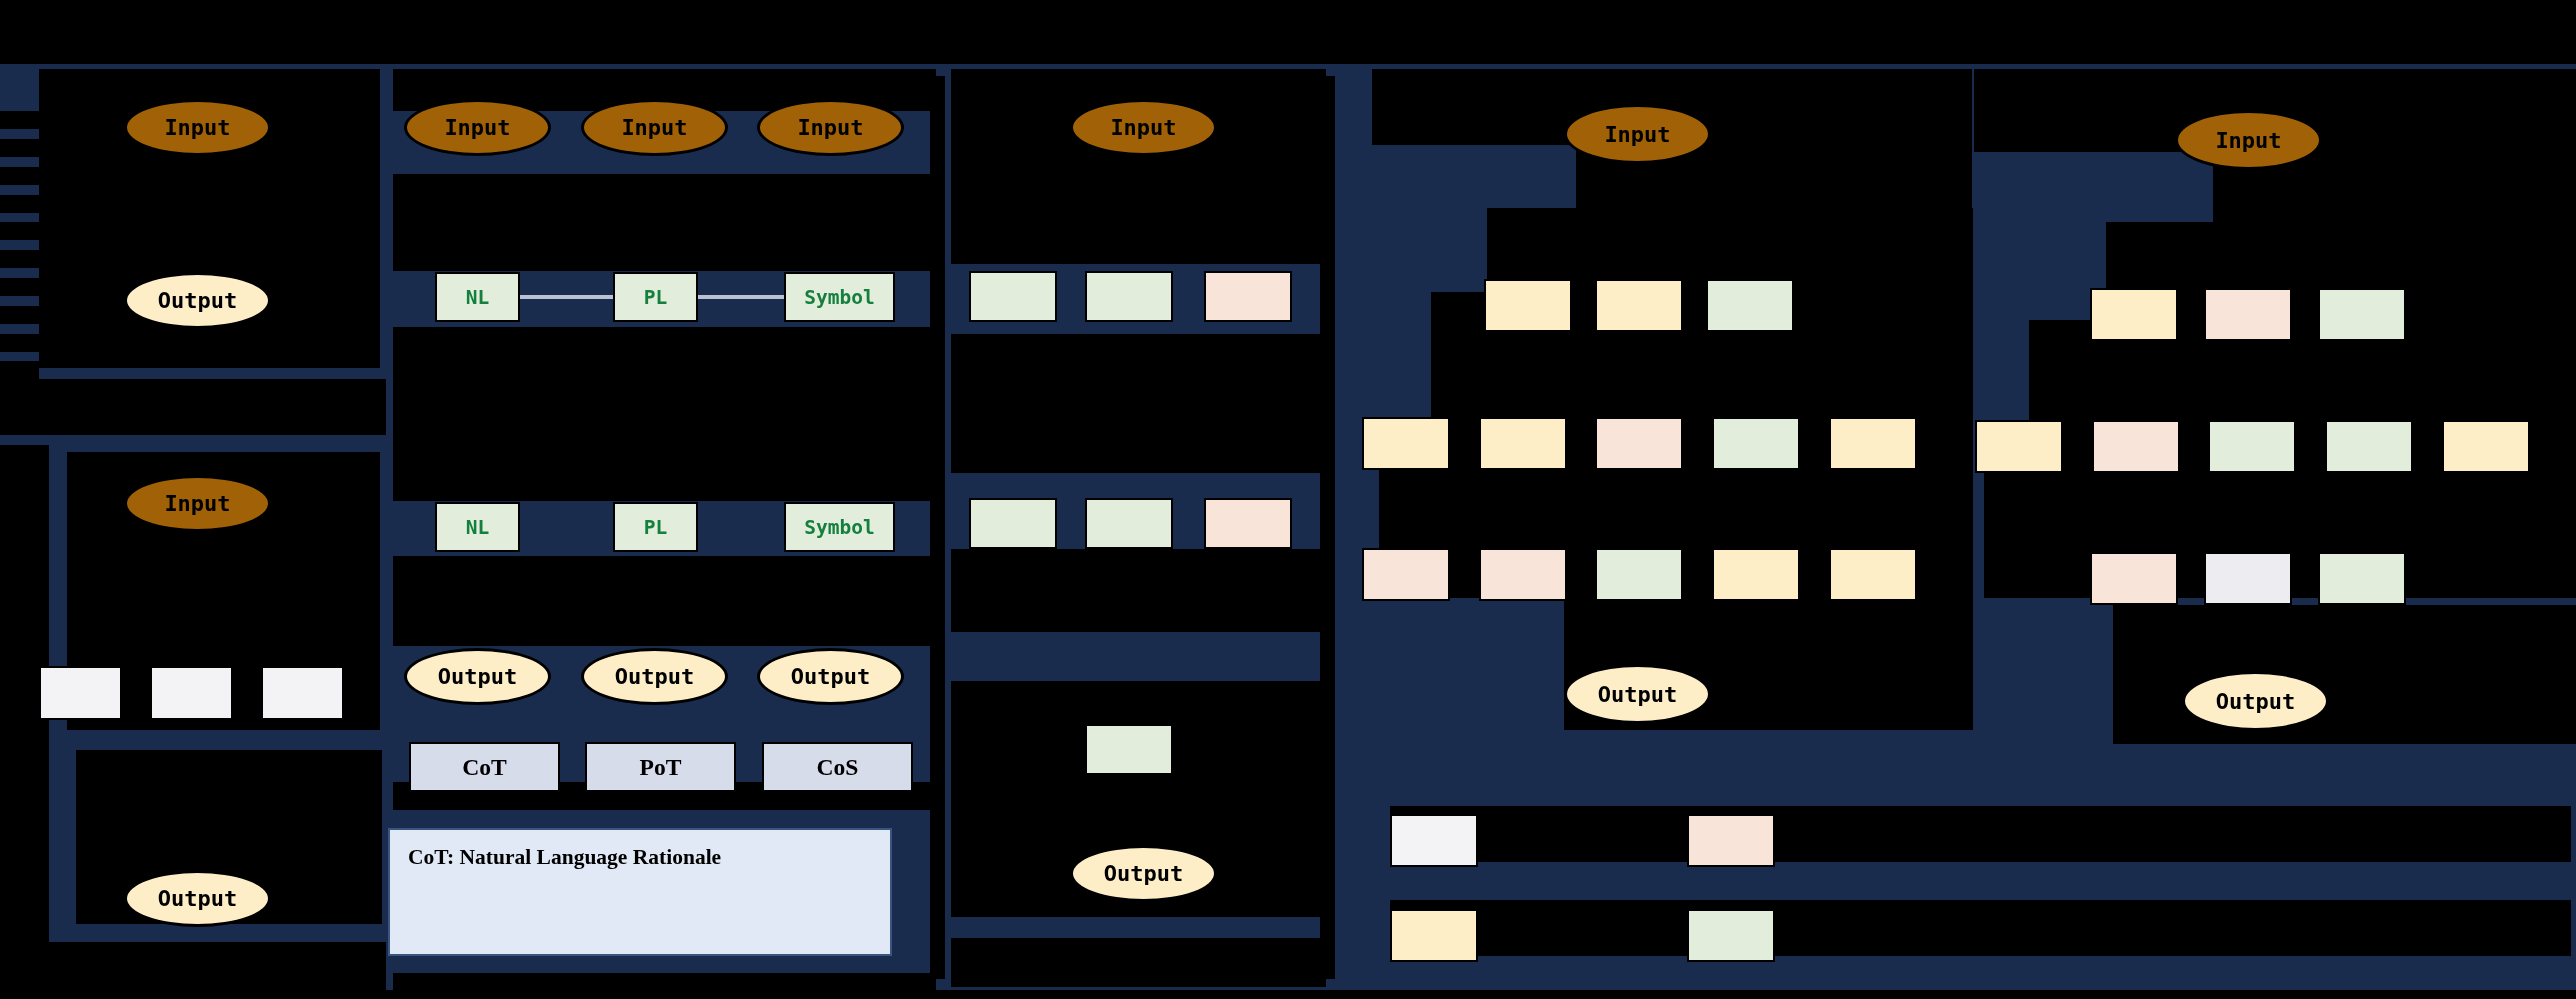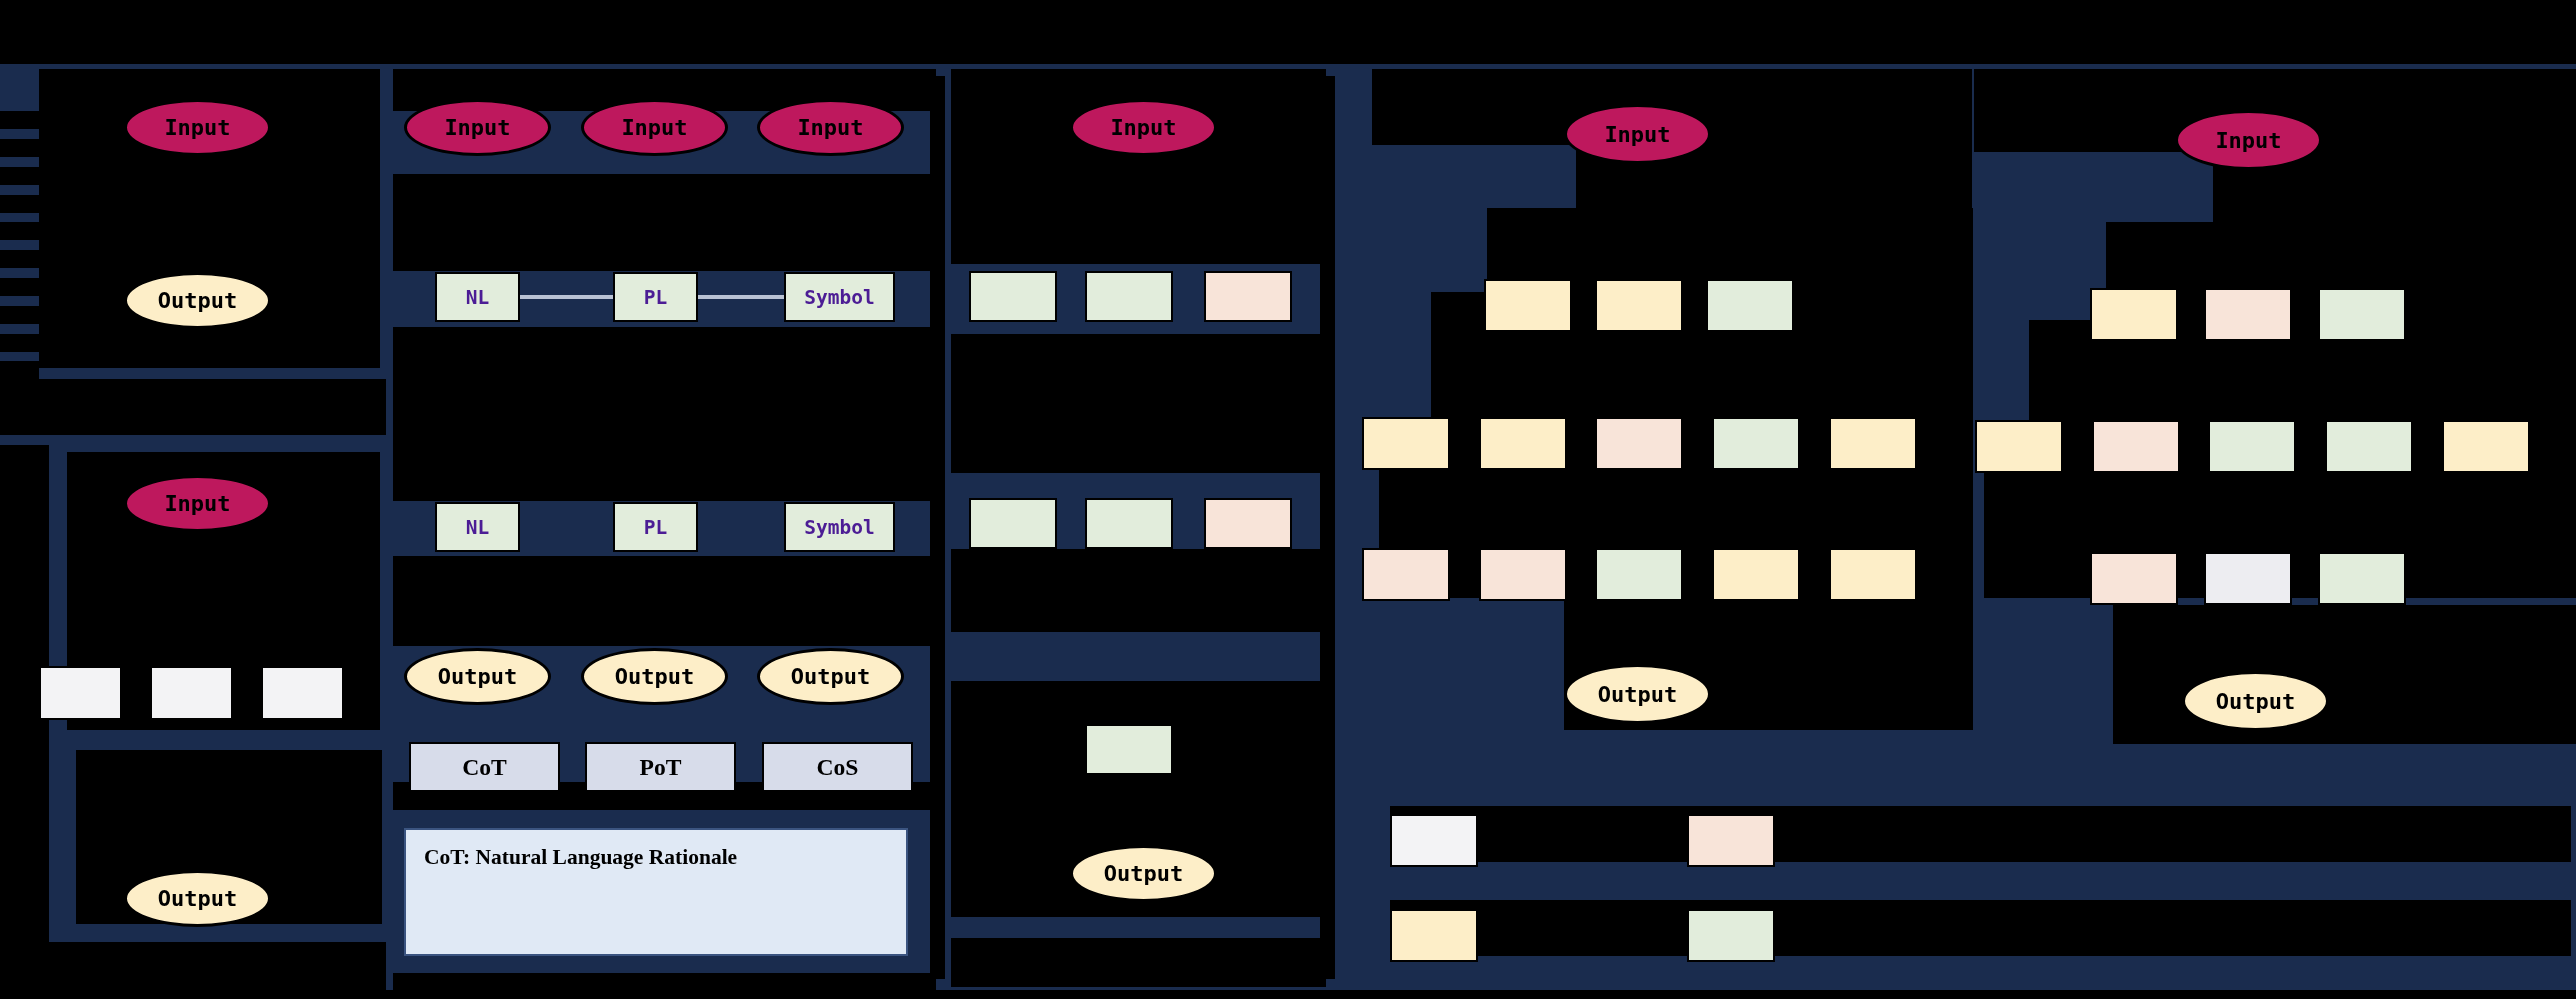--- a/index.html
+++ b/index.html
@@ -11,26 +11,26 @@
   
   .mask{position:absolute;background:#000;}
 
   
   .panel{position:absolute;border:3.5px solid #1a2c4e;box-sizing:border-box;background:transparent;}
 
   
   .ellipse{position:absolute;border:3.5px solid #000;border-radius:50%;
            display:flex;align-items:center;justify-content:center;
            font-weight:bold;color:#000;box-sizing:border-box;z-index:40;}
-  .ell-in{background:#be185d;}
+  .ell-in{background:#a16207;}
   .ell-out{background:#fdeec8;}
 
   .rect{position:absolute;border:2.8px solid #000;box-sizing:border-box;
         display:flex;align-items:center;justify-content:center;
-        font-weight:bold;color:#4c1d95;z-index:40;}
+        font-weight:bold;color:#15803d;z-index:40;}
   .r-green{background:#e2eddc;}
   .r-yellow{background:#fdeec8;}
   .r-pink{background:#f8e4d9;}
   .r-grey{background:#ededf1;}
   .r-white{background:#f3f3f5;}
 
   .btn{position:absolute;background:#d7dcea;border:2.1px solid #000;box-sizing:border-box;
        display:flex;align-items:center;justify-content:center;
        font-family:"Liberation Serif", serif;font-weight:bold;color:#000;z-index:45;}
 
@@ -129,21 +129,21 @@
 <div class="rect r-green" style="left:784px;top:502px;width:111px;height:50px;font-size:19.5px;">Symbol</div>
 
 <div class="ellipse ell-out" style="left:404px;top:648px;width:147px;height:57px;font-size:22px;">Output</div>
 <div class="ellipse ell-out" style="left:581px;top:648px;width:147px;height:57px;font-size:22px;">Output</div>
 <div class="ellipse ell-out" style="left:757px;top:648px;width:147px;height:57px;font-size:22px;">Output</div>
 
 <div class="btn" style="left:409px;top:742px;width:151px;height:50px;font-size:23.6px;">CoT</div>
 <div class="btn" style="left:585px;top:742px;width:151px;height:50px;font-size:23.6px;">PoT</div>
 <div class="btn" style="left:762px;top:742px;width:151px;height:50px;font-size:23.6px;">CoS</div>
 
-<div class="legend" style="left:404px;top:828px;width:504px;height:128px;font-size:21.5px;">
+<div class="legend" style="left:388px;top:828px;width:504px;height:128px;font-size:21.5px;">
   <div>CoT: Natural Language Rationale</div>
 </div>
 
 <div class="ellipse ell-in" style="left:1070px;top:99px;width:147px;height:57px;font-size:22px;">Input</div>
 
 <div class="rect r-green" style="left:969px;top:271px;width:88px;height:51px;"></div>
 <div class="rect r-green" style="left:1085px;top:271px;width:88px;height:51px;"></div>
 <div class="rect r-pink" style="left:1204px;top:271px;width:88px;height:51px;"></div>
 
 <div class="rect r-green" style="left:969px;top:498px;width:88px;height:51px;"></div>

